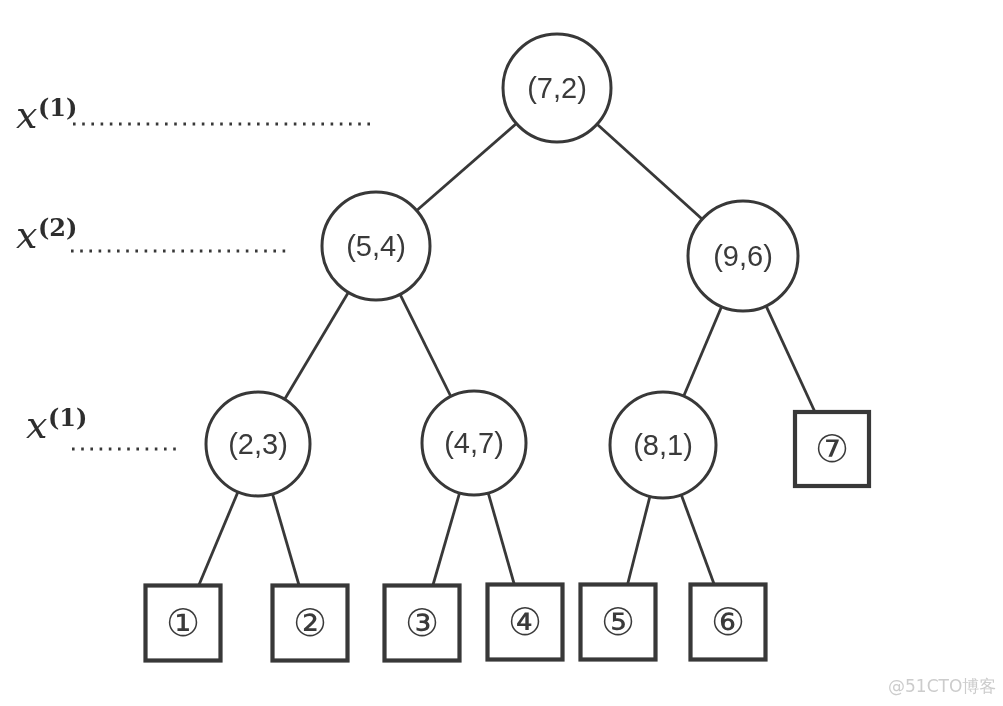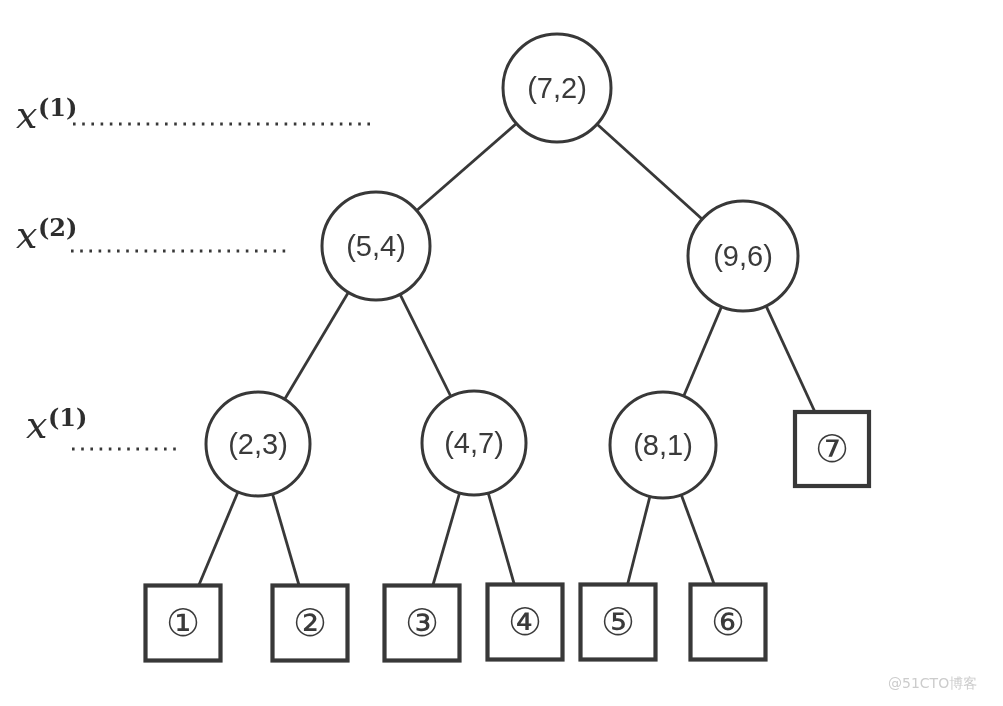--- a/index.html
+++ b/index.html
@@ -32,21 +32,21 @@
     font-family: "DejaVu Serif", serif;
     font-weight: bold;
     font-size: 24px;
     fill: #2e2e2e;
   }
   .watermark {
     position: absolute;
     left: 888px;
     top: 675px;
     font-family: "DejaVu Sans", sans-serif;
-    font-size: 14px;
+    font-size: 17px;
     color: #cccccc;
     white-space: nowrap;
   }
 </style>
 </head>
 <body>
 
 <div class="canvas">
   <svg id="tree-svg" xmlns="http://www.w3.org/2000/svg" viewBox="0 0 1003 706">
       <line x1="557" y1="88" x2="376" y2="246" stroke="#383838" stroke-width="2.8"></line>

